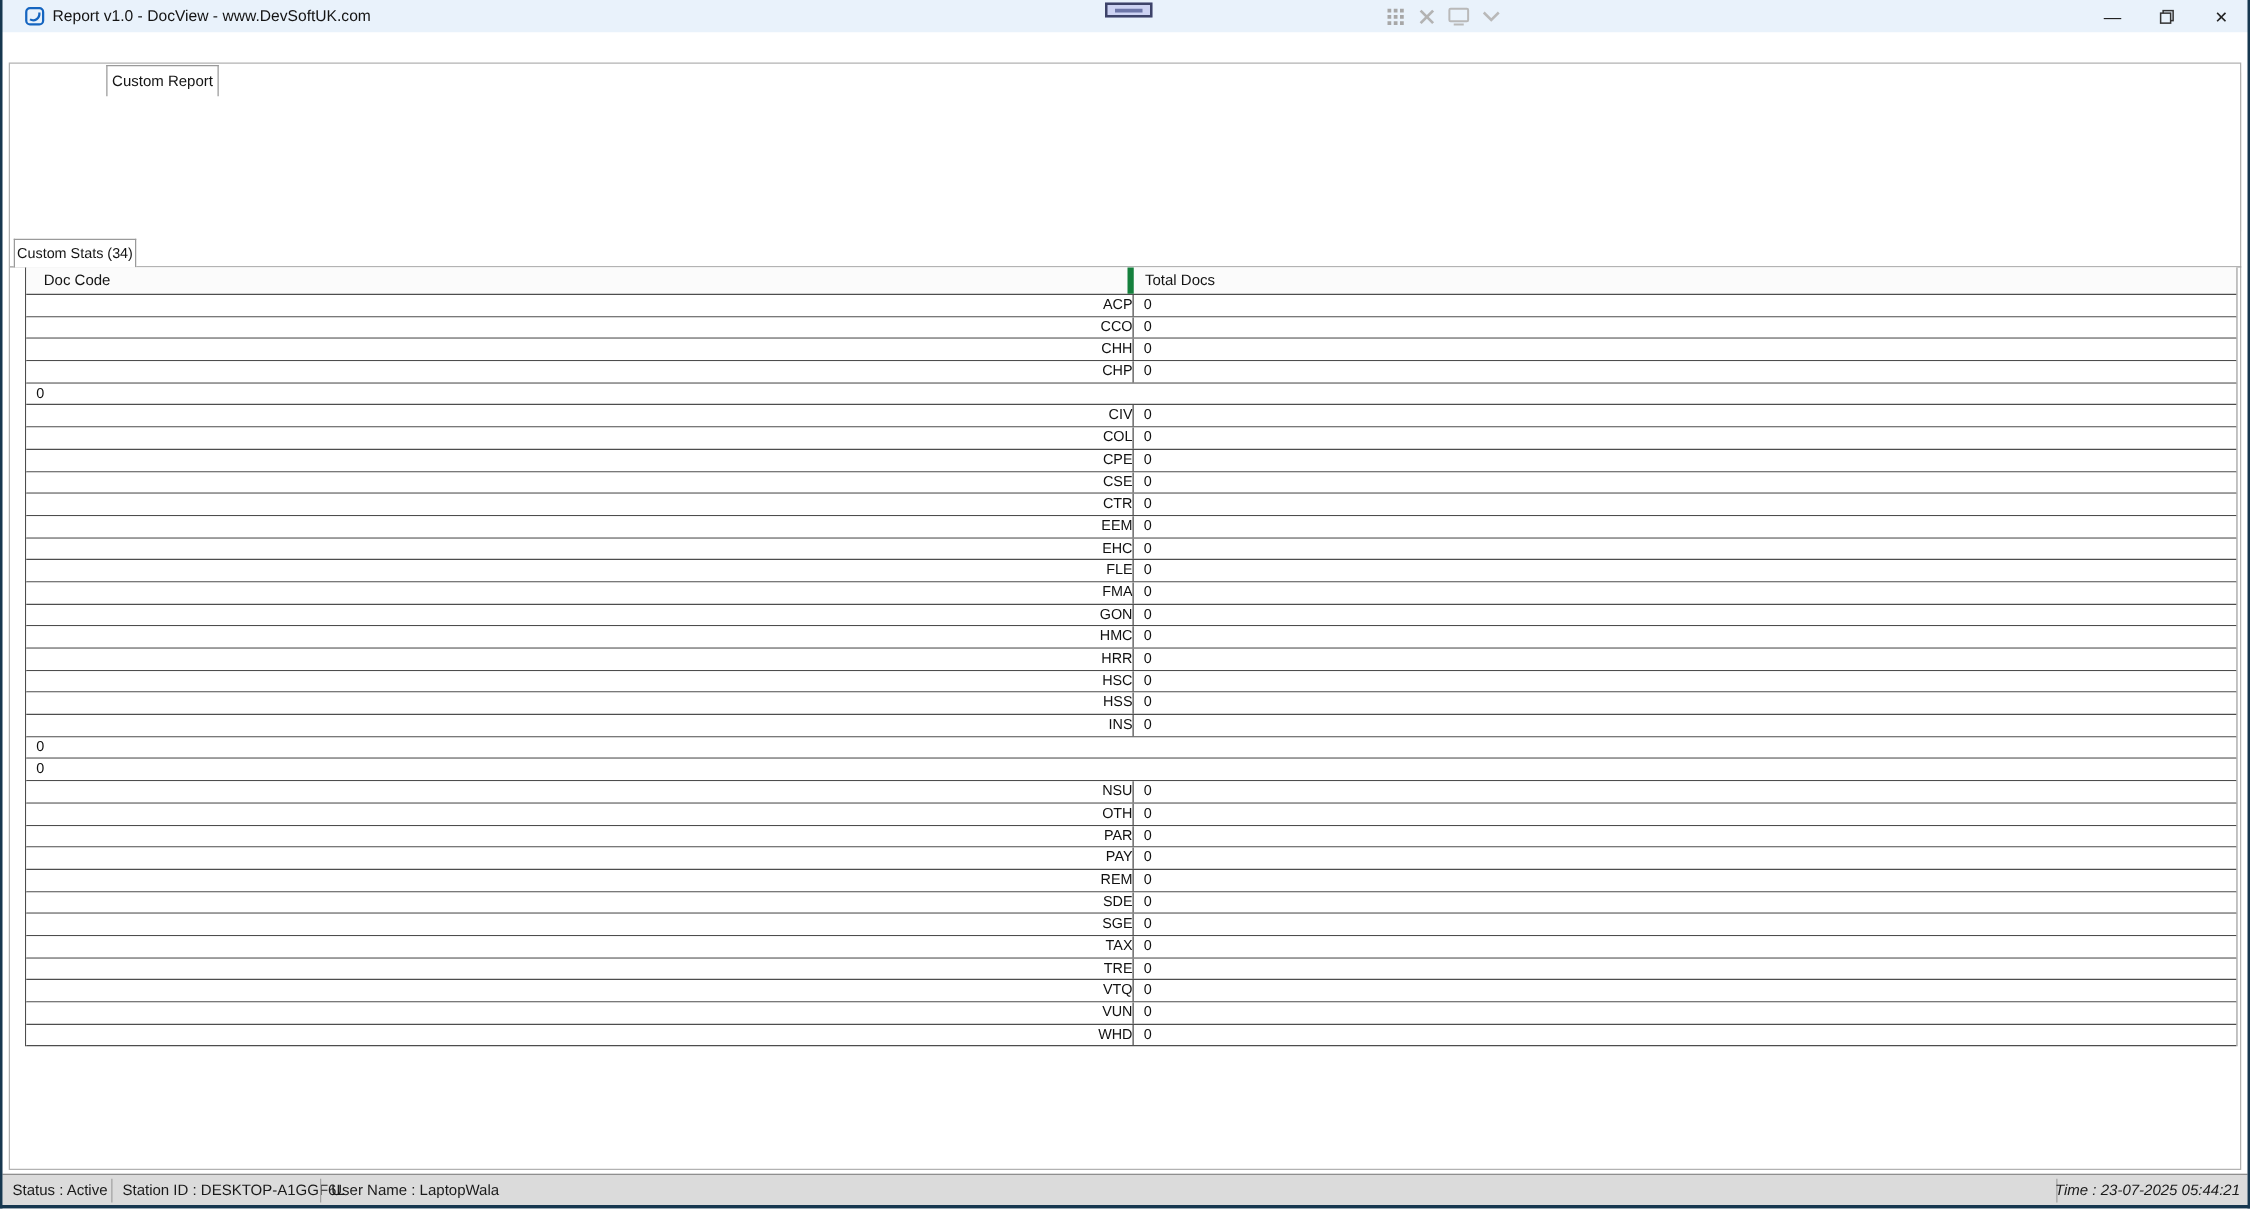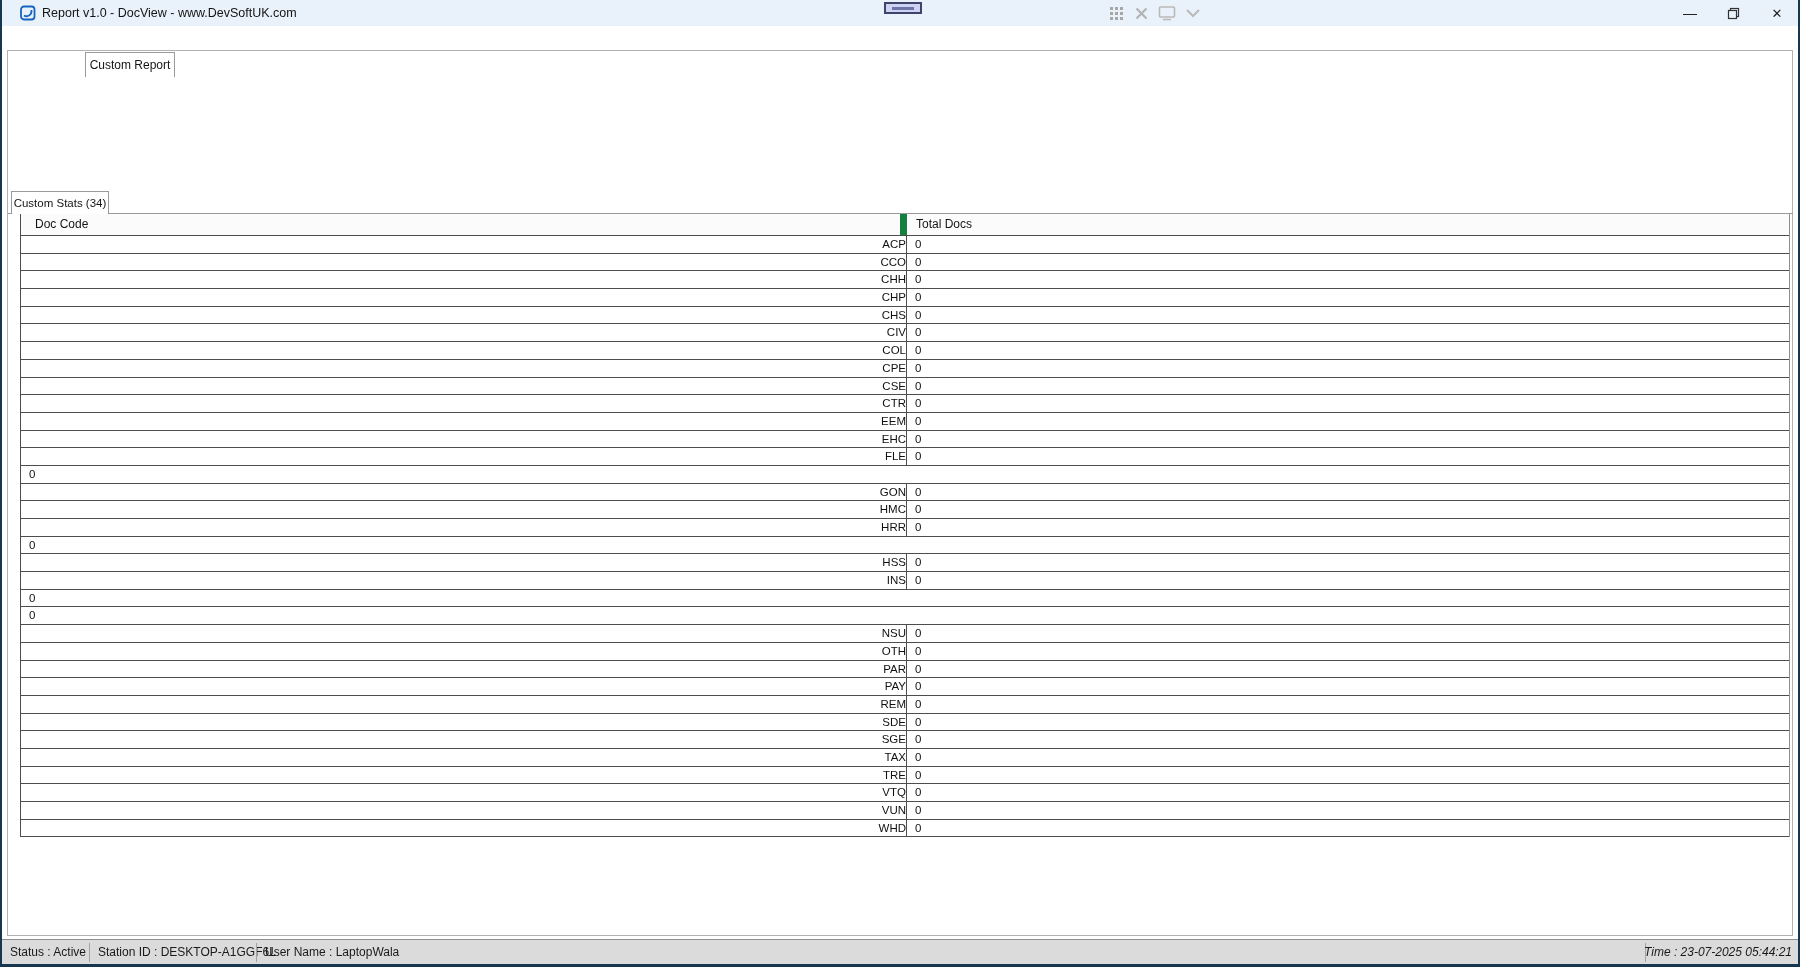--- a/index.html
+++ b/index.html
@@ -62,21 +62,21 @@
   .btn-generate { top:77px; }
   .btn-export { top:129px; }
 
   
   .stats-tab { position:absolute; left:11px; top:191px; width:98px; height:23px; background:#ffffff; border:1px solid #9a9a9a; border-bottom:none; font-size:11.5px; color:#151515; display:flex; align-items:center; justify-content:center; z-index:3; white-space:nowrap; }
   .stats-rule { position:absolute; left:8px; top:213px; width:1785px; height:1px; background:#9a9a9a; z-index:2; }
 
   .grid { position:absolute; left:20px; top:214px; width:1770px; background:#ffffff; border-left:1px solid #4d4d4d; border-right:1px solid #8f8f8f; z-index:3; }
   .ghead { display:flex; height:22px; background:#fbfbfb; border-bottom:1px solid #4d4d4d; }
   .ghead .hc { font-size:12px; color:#141414; line-height:21px; }
-  .hc1 { width:886px; padding-left:14px; border-right:7px solid #15803d; }
+  .hc1 { width:886px; padding-left:14px; border-right:5px solid #15803d; }
   .hc2 { flex:1; padding-left:9px; }
   .trow { display:flex; height:17.7px; border-bottom:1px solid #4d4d4d; background:#ffffff; }
   .tcell { font-size:11.5px; color:#111; line-height:16.5px; white-space:nowrap; overflow:hidden; }
   .c1 { width:886px; padding-left:9px; border-right:1px solid #4d4d4d;text-align:right; }
   .c2 { flex:1; padding-left:8px; }
 
   
   .statusbar { position:absolute; left:2px; top:939px; width:1796px; height:25px; background:#dbdbdb; border-top:1px solid #8f8f8f; z-index:40; }
   .sb-item { position:absolute; top:0; height:25px; line-height:25px; font-size:12px; color:#1a1a1a; white-space:nowrap; }
   .sb-sep { position:absolute; top:3px; width:1px; height:19px; background:#a3a3a3; }
@@ -221,21 +221,20 @@
         </div>
         <div class="trow">
           <div class="tcell c1">CHH</div>
           <div class="tcell c2">0</div>
         </div>
         <div class="trow">
           <div class="tcell c1">CHP</div>
           <div class="tcell c2">0</div>
         </div>
         <div class="trow">
-          <div class="tcell c1">CHS</div>
           <div class="tcell c2">0</div>
         </div>
         <div class="trow">
           <div class="tcell c1">CIV</div>
           <div class="tcell c2">0</div>
         </div>
         <div class="trow">
           <div class="tcell c1">COL</div>
           <div class="tcell c2">0</div>
         </div>
@@ -257,35 +256,37 @@
         </div>
         <div class="trow">
           <div class="tcell c1">EHC</div>
           <div class="tcell c2">0</div>
         </div>
         <div class="trow">
           <div class="tcell c1">FLE</div>
           <div class="tcell c2">0</div>
         </div>
         <div class="trow">
+          <div class="tcell c1">FMA</div>
           <div class="tcell c2">0</div>
         </div>
         <div class="trow">
           <div class="tcell c1">GON</div>
           <div class="tcell c2">0</div>
         </div>
         <div class="trow">
           <div class="tcell c1">HMC</div>
           <div class="tcell c2">0</div>
         </div>
         <div class="trow">
           <div class="tcell c1">HRR</div>
           <div class="tcell c2">0</div>
         </div>
         <div class="trow">
+          <div class="tcell c1">HSC</div>
           <div class="tcell c2">0</div>
         </div>
         <div class="trow">
           <div class="tcell c1">HSS</div>
           <div class="tcell c2">0</div>
         </div>
         <div class="trow">
           <div class="tcell c1">INS</div>
           <div class="tcell c2">0</div>
         </div>

